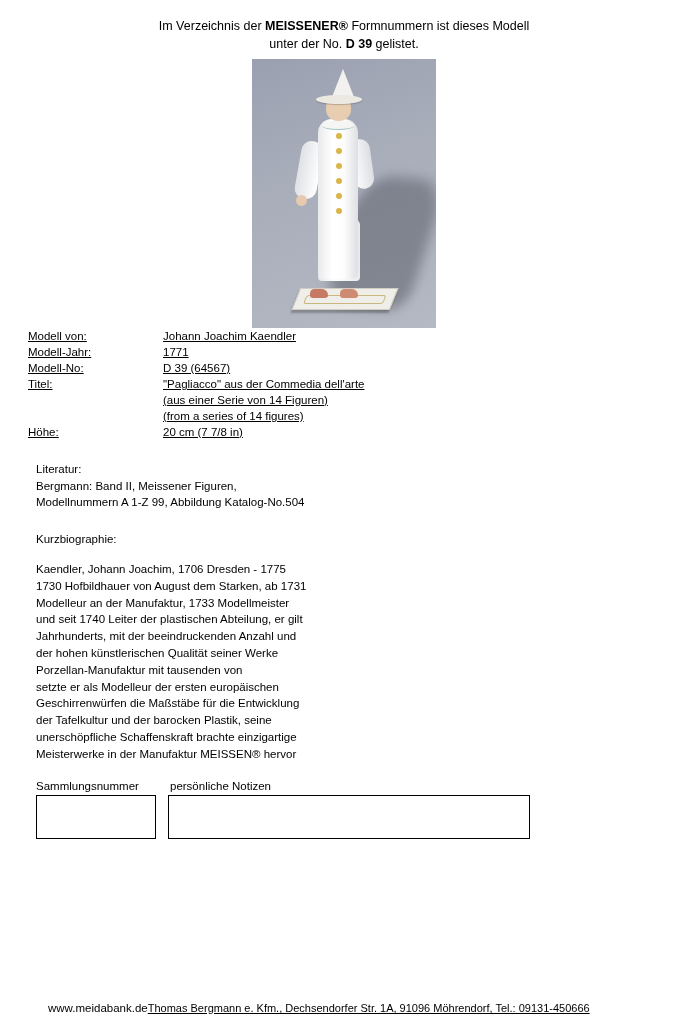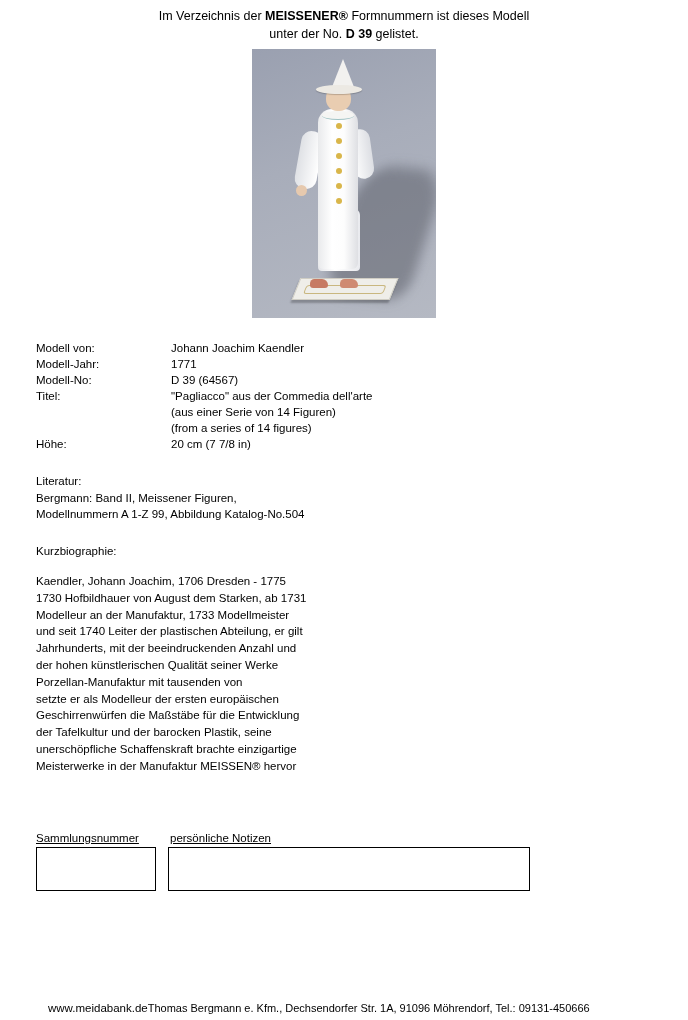--- a/index.html
+++ b/index.html
@@ -14,21 +14,21 @@
     font-family: "Liberation Sans", sans-serif;
     color: #000000;
     overflow: hidden;
   }
 
   
   .header {
     text-align: center;
     font-size: 12.5px;
     line-height: 18px;
-    padding-top: 7px;
+    padding-top: 17px;
   }
   .header .line {
     white-space: nowrap;
   }
   .header b { font-weight: bold; }
 
   
   .figure-wrap {
     width: 100%;
     display: flex;
@@ -187,46 +187,45 @@
     width: 18px;
     height: 9px;
     background: #c77a63;
     border-radius: 6px 8px 4px 4px;
   }
   .fig-shoe-l { left: 58px; }
   .fig-shoe-r { left: 88px; background: #cf8a72; }
 
   
   .details {
-    margin-top: 22px;
-    padding-left: 36px;
+    padding-left: 28px;
     font-size: 11.5px;
     line-height: 16px;
+    text-decoration: underline;
   }
   .details table { border-collapse: collapse; }
   .details td { vertical-align: top; padding: 0; font-size: 11.5px; line-height: 16px; }
   .details td.label { width: 135px; white-space: nowrap; }
 
   
   .block {
     padding-left: 36px;
     font-size: 11.5px;
     line-height: 16.5px;
   }
   .block.lit { margin-top: 21px; }
   .block.bio { margin-top: 20px; }
   .bio-body { margin-top: 14px; line-height: 16.8px; }
 
   
   .boxes {
     position: absolute;
     left: 36px;
-    top: 832px;
+    top: 780px;
     width: 520px;
-    text-decoration: underline;
   }
   .boxes .captions {
     display: flex;
     font-size: 11.5px;
     margin-bottom: 3px;
   }
   .cap-1 { width: 134px; }
   .cap-2 { }
   .boxes .fields { display: flex; gap: 0; }
   .field-small {
@@ -258,20 +257,21 @@
     align-items: flex-end;
     padding-left: 48px;
   }
   .footer-left {
     padding-left: 0;
     font-size: 11.5px;
   }
   .footer-right {
     font-size: 11px;
     white-space: nowrap;
+    text-decoration: underline;
   }
 </style>
 </head>
 <body>
 
 <div class="header">
   <div class="line"><span>Im Verzeichnis der </span><b>MEISSENER®</b><span> Formnummern ist dieses Modell</span></div>
   <div class="line"><span>unter der No. </span><b>D 39</b><span> gelistet.</span></div>
 </div>
 

